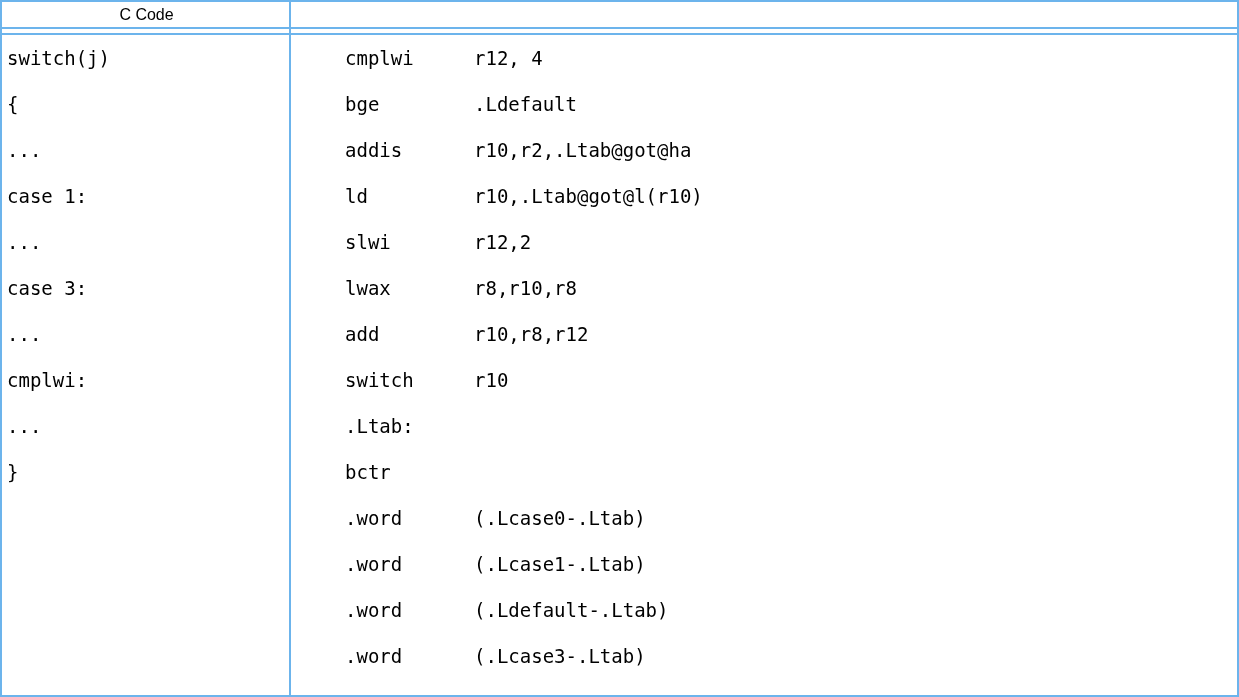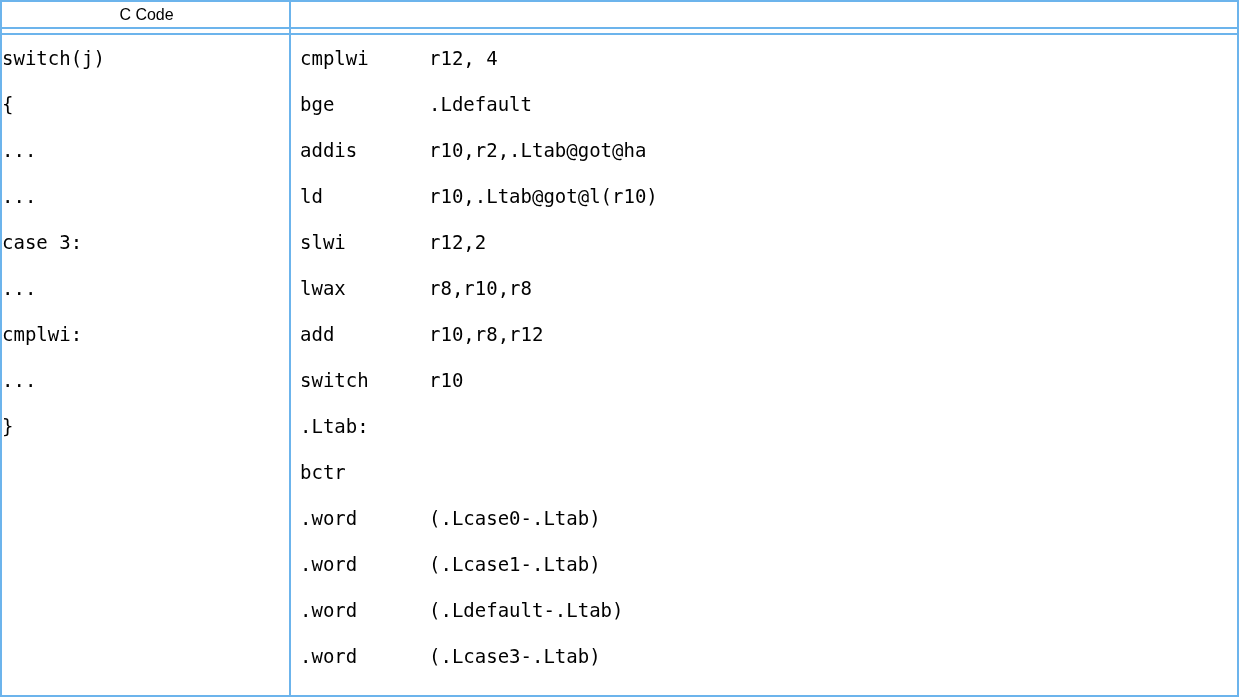--- a/index.html
+++ b/index.html
@@ -46,22 +46,22 @@
     display: grid;
     grid-template-columns: 289px 1fr;
     border-top: 2px solid #6cb4ec;
   }
 
   .c-col, .asm-col {
     font-family: "DejaVu Sans Mono", "Liberation Mono", monospace;
     font-size: 19px;
     color: #000000;
   }
-  .c-col { }
-  .asm-col { padding-left: 9px; }
+  .c-col { padding-left: 5px; }
+  .asm-col { padding-left: 9px; margin-left: 45px; }
 
   .code-line {
     height: 46px;
     display: flex;
     align-items: center;
     white-space: pre;
   }
   .mnemonic {
     display: inline-block;
     width: 129px;
@@ -83,20 +83,21 @@
 
   <div class="body-row">
     <div class="c-col">
   <div class="code-line">switch(j)</div>
 
   <div class="code-line">{</div>
 
 
   <div class="code-line">...</div>
 
+  <div class="code-line">case 1:</div>
 
   <div class="code-line">...</div>
 
   <div class="code-line">case 3:</div>
 
   <div class="code-line">...</div>
 
   <div class="code-line">cmplwi:</div>
 
   <div class="code-line">...</div>

